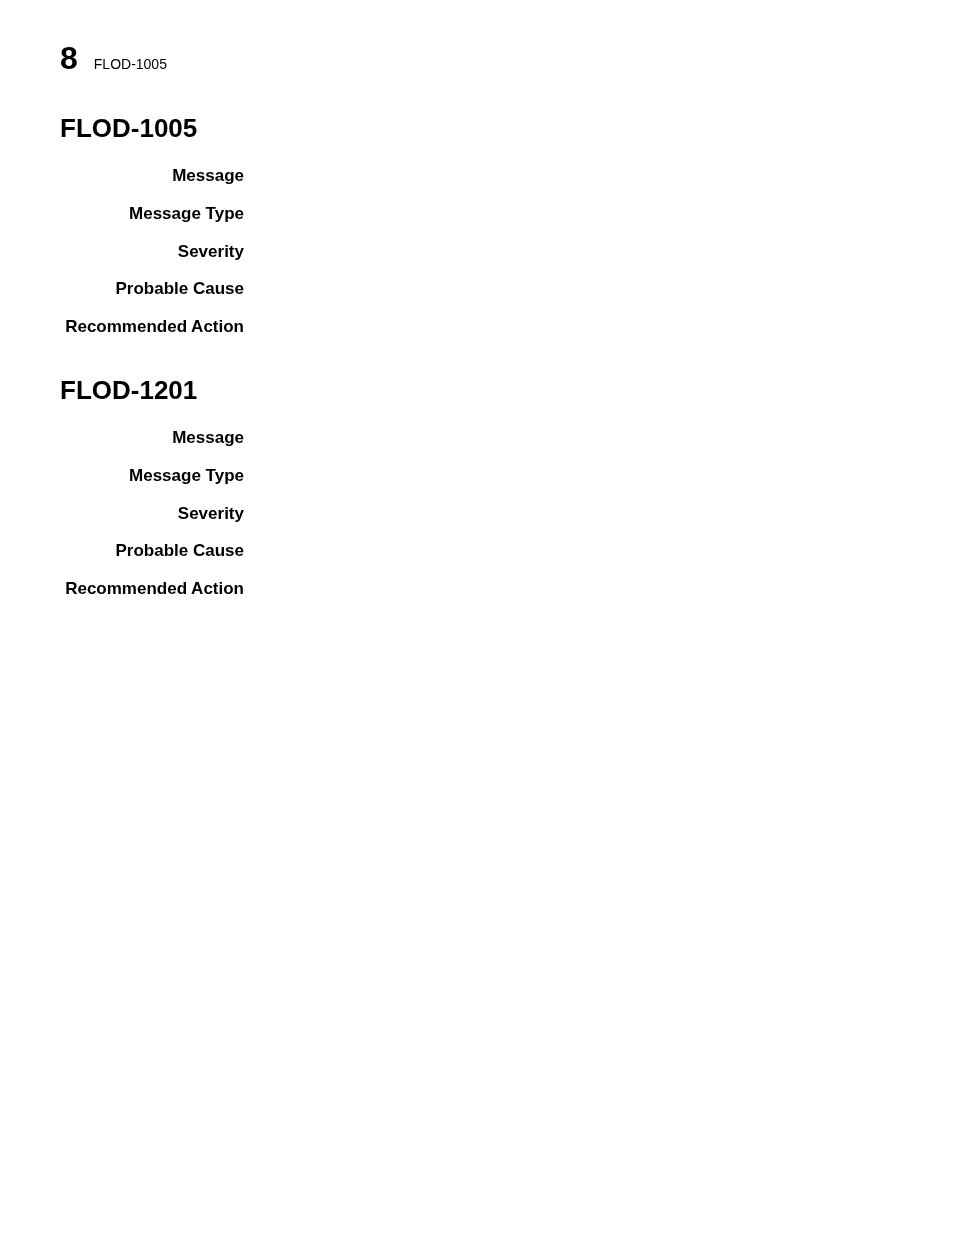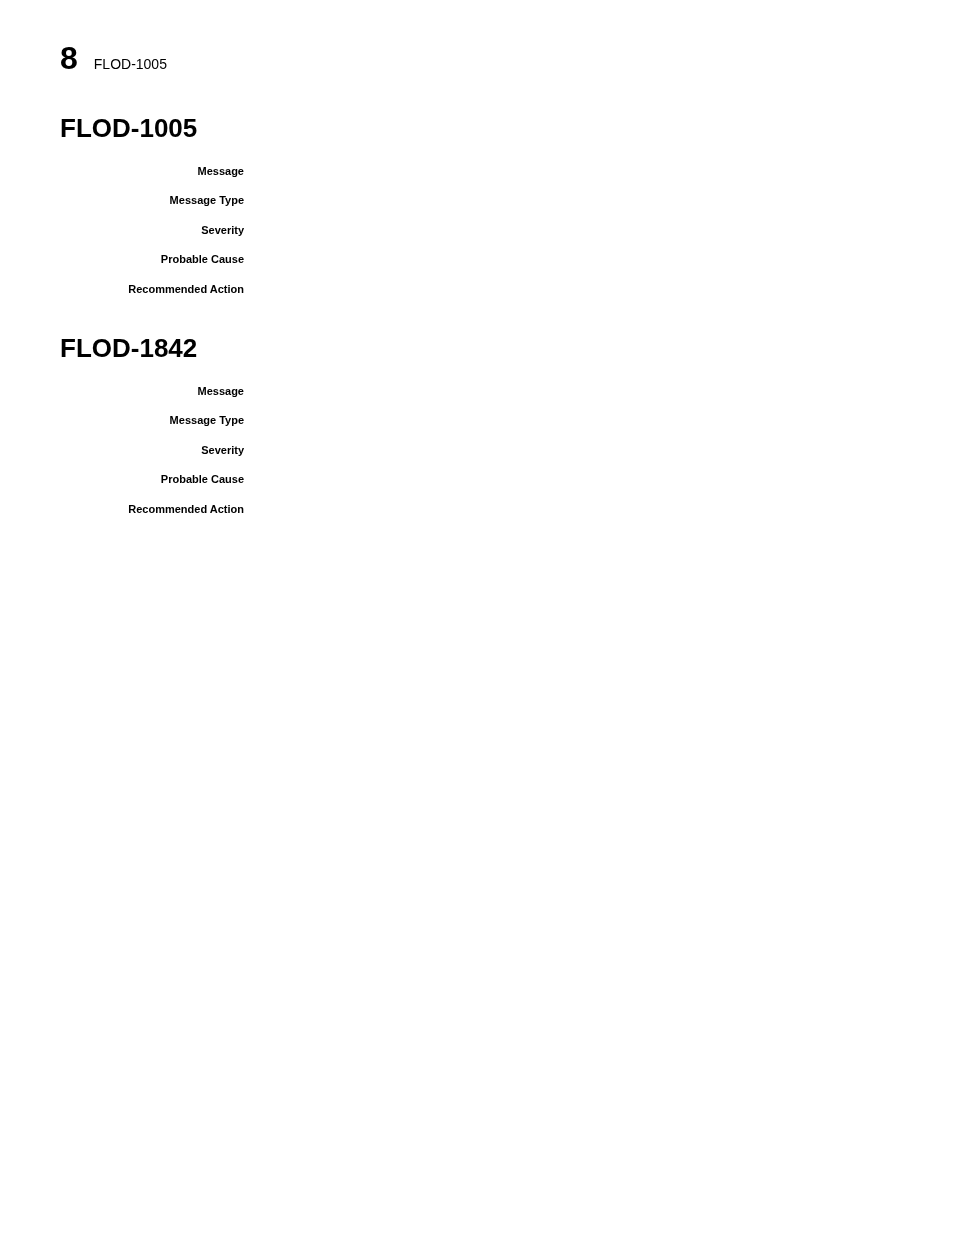--- a/index.html
+++ b/index.html
@@ -49,21 +49,21 @@
       display: flex;
       margin-bottom: 14px;
     }
 
     .field-label {
       width: 200px;
       min-width: 200px;
       text-align: right;
       padding-right: 16px;
       font-weight: bold;
-      font-size: 11px;
+      font-size: 17px;
       line-height: 1.4;
     }
 
     .field-value {
       flex: 1;
       font-size: 13px;
       line-height: 1.4;
     }
   </style>
 </head>
@@ -92,21 +92,21 @@
       <div class="field-row">
         <div class="field-label">Probable Cause</div>
         <div class="field-value"></div>
       </div>
       <div class="field-row">
         <div class="field-label">Recommended Action</div>
         <div class="field-value"></div>
       </div>
     </div>
     <div class="section">
-      <div class="section-title">FLOD-1842</div>
+      <div class="section-title">FLOD-1201</div>
       <div class="field-row">
         <div class="field-label">Message</div>
         <div class="field-value"></div>
       </div>
       <div class="field-row">
         <div class="field-label">Message Type</div>
         <div class="field-value"></div>
       </div>
       <div class="field-row">
         <div class="field-label">Severity</div>

